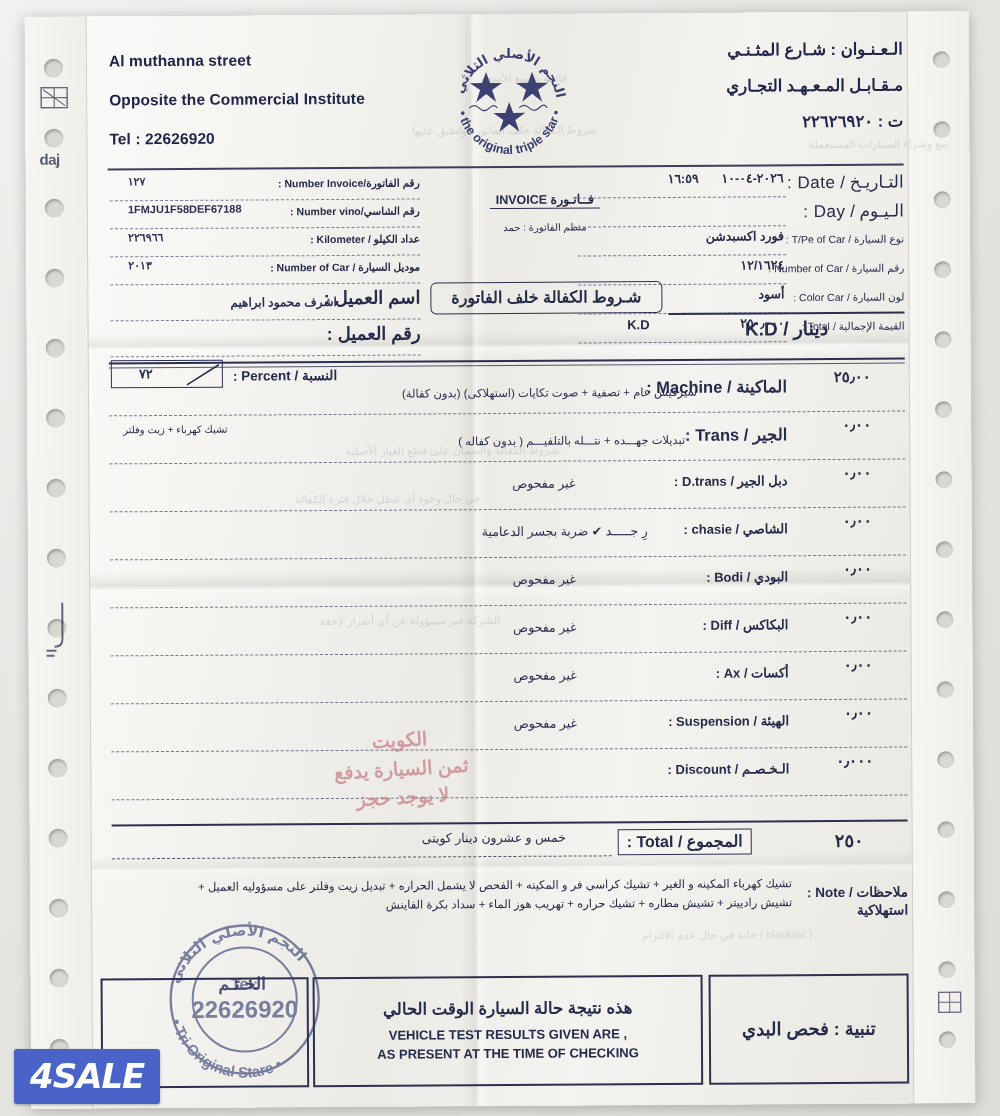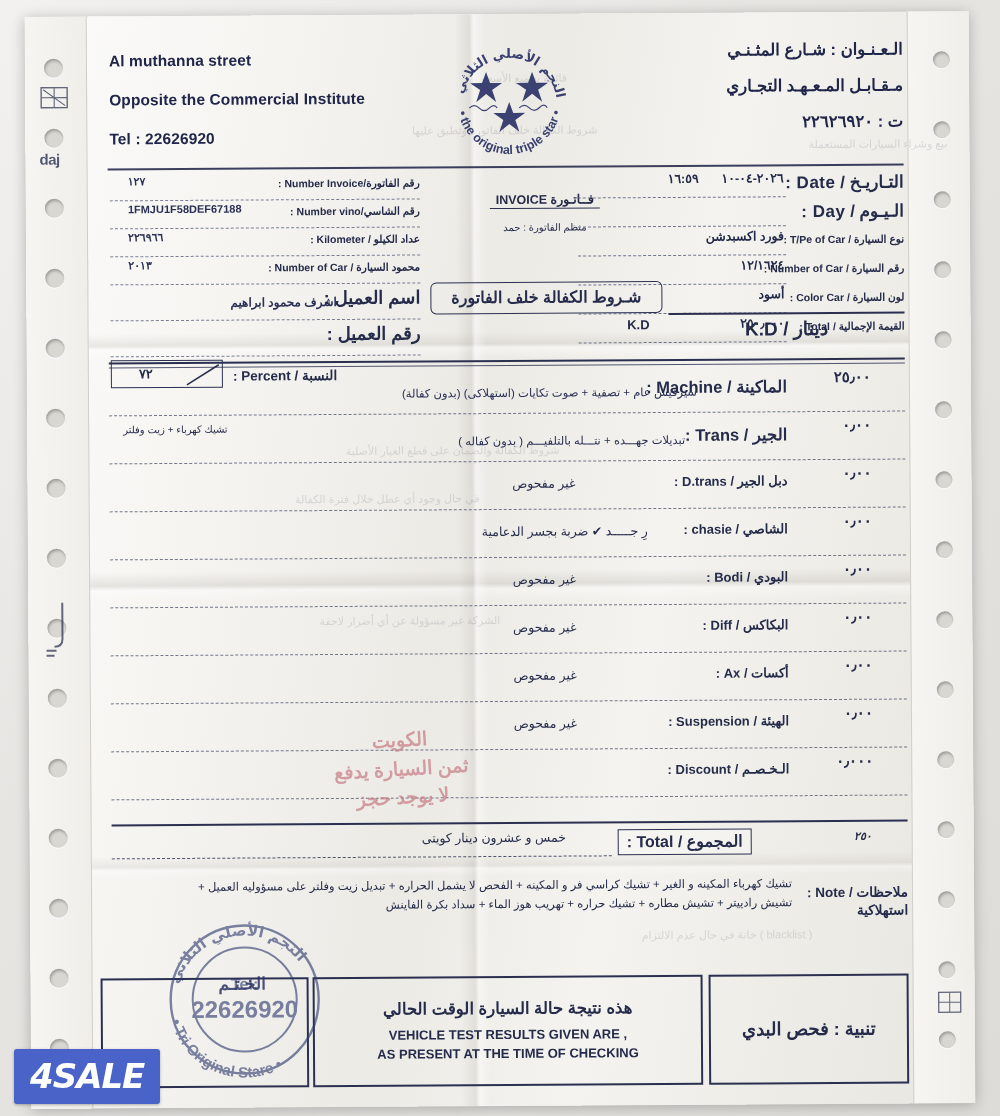--- a/index.html
+++ b/index.html
@@ -89,21 +89,21 @@
               display:inline-block; padding:0 6px 1px; direction:rtl; }
   .mid .org { font-size:10px; margin-top:13px; direction:rtl; }
   .guarantee { position:absolute; left:342px; top:268px; width:232px;
                border:1.6px solid #2b3050; border-radius:6px;
                text-align:center; padding:5px 2px 6px; font-size:16px;
                font-weight:bold; direction:rtl; }
 
   
   .rfields { position:absolute; right:4px; top:158px; width:330px; direction:rtl; }
   .rrow { position:relative; height:29px; }
-  .rrow .lbl { position:absolute; right:0; top:2px; font-weight:bold; white-space:nowrap; }
+  .rrow .lbl { position:absolute; right:0; top:2px; font-weight:normal; white-space:nowrap; }
   .rrow.sm .lbl { font-size:10.5px; top:5px; }
   .rrow.lg .lbl { font-size:17px; letter-spacing:.5px; }
   .rrow .val { position:absolute; right:120px; top:0px; font-size:12.5px;
                font-weight:600; }
   .rrow .val2 { position:absolute; right:205px; top:0px; font-size:12.5px; font-weight:600;text-align:center; }
   .rrow .val3 { position:absolute; right:255px; top:1px; font-size:13px; font-weight:bold; }
   .rrow .dots { position:absolute; left:4px; right:118px; bottom:2px;
                 border-bottom:1.4px dashed #5a6080; opacity:.85; }
   .kd-line { position:absolute; right:4px; top:300px; width:236px;
              text-align:center; border-top:2px solid #2b3050;
@@ -140,21 +140,21 @@
   .irow .hand { position:absolute; top:14px; font-size:12.5px; direction:rtl;
                 color:#262c4c; }
 
   
   .rule-tot { position:absolute; left:20px; right:4px; top:808px;
               border-top:2px solid #2b3050; }
   .tot-box { position:absolute; right:160px; top:816px;
              border:1.6px solid #2b3050; padding:2px 8px 3px;
              font-size:16px; font-weight:bold; direction:rtl;
              background:rgba(255,255,255,.25); }
-  .tot-amt { position:absolute; right:40px; top:818px; font-size:11px; font-weight:600;font-style:italic; }
+  .tot-amt { position:absolute; right:48px; top:818px; font-size:18px; font-weight:600; }
   .tot-words { position:absolute; left:330px; top:816px; font-size:12.5px;
                direction:rtl; }
   .tot-dots { position:absolute; left:20px; right:300px; top:842px;
               border-bottom:1.5px dashed #4e546f; }
 
   
   .note-lbl { position:absolute; right:4px; top:872px; text-align:right;
               direction:rtl; font-size:13.5px; font-weight:bold; line-height:1.35; }
   .note-txt { position:absolute; right:120px; top:862px; width:640px;
               text-align:right; direction:rtl; font-size:11.5px; line-height:1.65; }
@@ -328,21 +328,21 @@
         <span class="lbl">رقم الشاسي/Number vino :</span>
         <span class="dots"></span>
       </div>
       <div class="lrow">
         <span class="val">٢٢٦٩٦٦</span>
         <span class="lbl">عداد الكيلو / Kilometer :</span>
         <span class="dots"></span>
       </div>
       <div class="lrow">
         <span class="val">٢٠١٣</span>
-        <span class="lbl">محمود السيارة / Number of Car :</span>
+        <span class="lbl">موديل السيارة / Number of Car :</span>
         <span class="dots"></span>
       </div>
       <div class="lrow big">
         <span class="val">اشرف محمود ابراهيم</span>
         <span class="lbl">اسم العميل :</span>
         <span class="dots"></span>
       </div>
       <div class="lrow big">
         <span class="val"></span>
         <span class="lbl">رقم العميل :</span>

